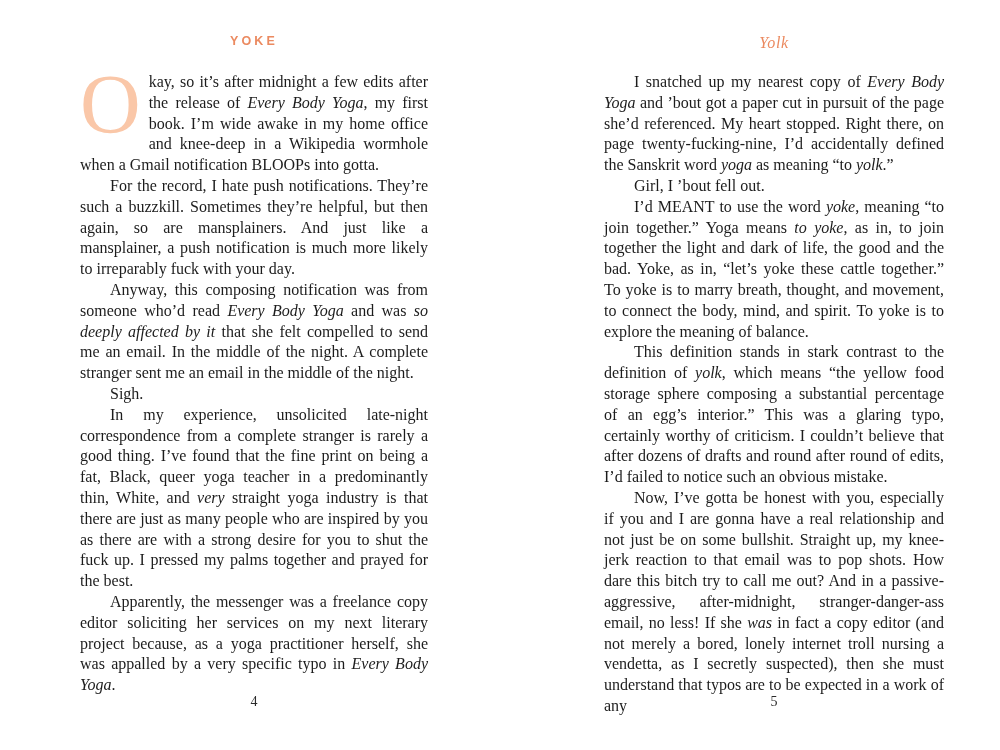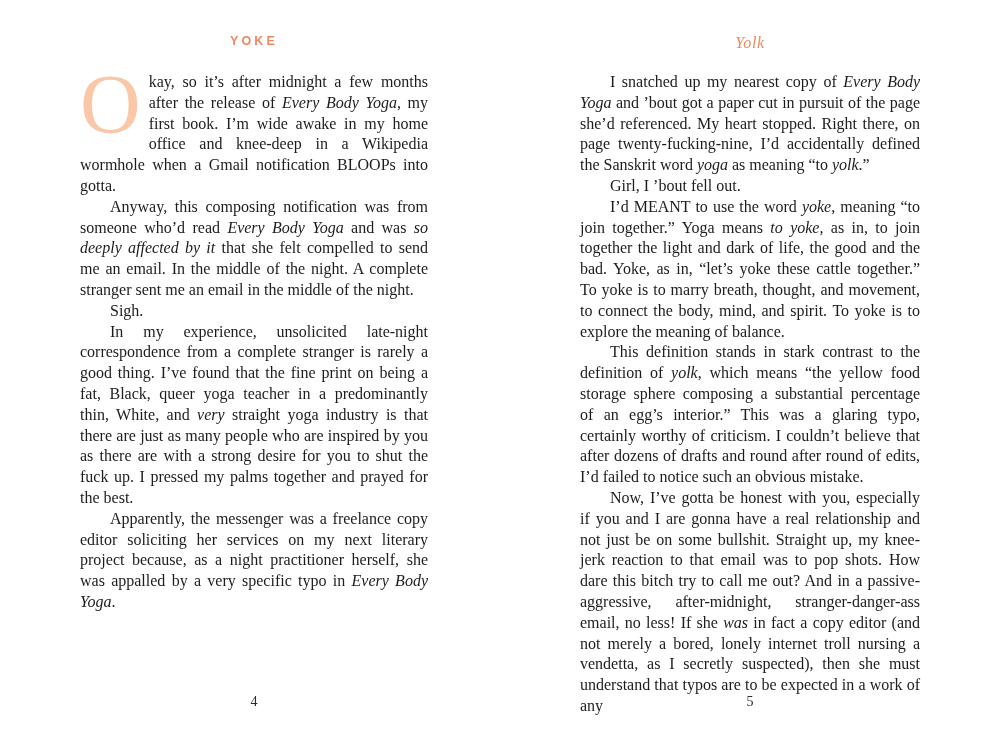--- a/index.html
+++ b/index.html
@@ -12,21 +12,21 @@
   html,body{width:1000px;height:750px;}
   body{
     background:var(--bg);
     position:relative;
     overflow:hidden;
     font-family:"Liberation Serif", serif;
     color:var(--text);
   }
   .page{position:absolute;top:0;height:750px;}
   .page-left{left:80px;width:348px;}
-  .page-right{left:580px;width:340px;}
+  .page-right{left:604px;width:340px;}
   .running-head{
     position:absolute;top:34px;left:0;right:0;
     text-align:center;color:var(--accent);
   }
   .running-head-left{
     font-family:"Liberation Sans", sans-serif;
     font-weight:bold;font-size:12.5px;letter-spacing:3.2px;
   }
   .running-head-right{
     font-family:"Liberation Serif", serif;
@@ -52,25 +52,26 @@
     position:absolute;top:694px;left:0;right:0;
     text-align:center;font-size:14px;color:#2a2a2a;
   }
 </style>
 </head>
 <body>
 
 <section class="page page-left">
   <div class="running-head running-head-left">YOKE</div>
   <div class="body-text">
-      <p class="para has-dropcap"><span class="dropcap">O</span><span>kay, so it’s after midnight a few months after the release of </span><em>Every Body Yoga</em><span>, my first book. I’m wide awake in my home office and knee-deep in a Wikipedia wormhole when a Gmail notification BLOOPs into gotta.</span></p>
+      <p class="para has-dropcap"><span class="dropcap">O</span><span>kay, so it’s after midnight a few edits after the release of </span><em>Every Body Yoga</em><span>, my first book. I’m wide awake in my home office and knee-deep in a Wikipedia wormhole when a Gmail notification BLOOPs into gotta.</span></p>
+      <p class="para"><span>For the record, I hate push notifications. They’re such a buzzkill. Sometimes they’re helpful, but then again, so are mansplainers. And just like a mansplainer, a push notification is much more likely to irreparably fuck with your day.</span></p>
       <p class="para"><span>Anyway, this composing notification was from someone who’d read </span><em>Every Body Yoga</em><span> and was </span><em>so deeply affected by it</em><span> that she felt compelled to send me an email. In the middle of the night. A complete stranger sent me an email in the middle of the night.</span></p>
       <p class="para"><span>Sigh.</span></p>
       <p class="para"><span>In my experience, unsolicited late-night correspondence from a complete stranger is rarely a good thing. I’ve found that the fine print on being a fat, Black, queer yoga teacher in a predominantly thin, White, and </span><em>very</em><span> straight yoga industry is that there are just as many people who are inspired by you as there are with a strong desire for you to shut the fuck up. I pressed my palms together and prayed for the best.</span></p>
-      <p class="para"><span>Apparently, the messenger was a freelance copy editor soliciting her services on my next literary project because, as a night practitioner herself, she was appalled by a very specific typo in </span><em>Every Body Yoga</em><span>.</span></p>
+      <p class="para"><span>Apparently, the messenger was a freelance copy editor soliciting her services on my next literary project because, as a yoga practitioner herself, she was appalled by a very specific typo in </span><em>Every Body Yoga</em><span>.</span></p>
     </div>
   <div class="folio">4</div>
 </section>
 
 <section class="page page-right">
   <div class="running-head running-head-right">Yolk</div>
   <div class="body-text">
       <p class="para"><span>I snatched up my nearest copy of </span><em>Every Body Yoga</em><span> and ’bout got a paper cut in pursuit of the page she’d referenced. My heart stopped. Right there, on page twenty-fucking-nine, I’d accidentally defined the Sanskrit word </span><em>yoga</em><span> as meaning “to </span><em>yolk</em><span>.”</span></p>
       <p class="para"><span>Girl, I ’bout fell out.</span></p>
       <p class="para"><span>I’d MEANT to use the word </span><em>yoke</em><span>, meaning “to join together.” Yoga means </span><em>to yoke</em><span>, as in, to join together the light and dark of life, the good and the bad. Yoke, as in, “let’s yoke these cattle together.” To yoke is to marry breath, thought, and movement, to connect the body, mind, and spirit. To yoke is to explore the meaning of balance.</span></p>

